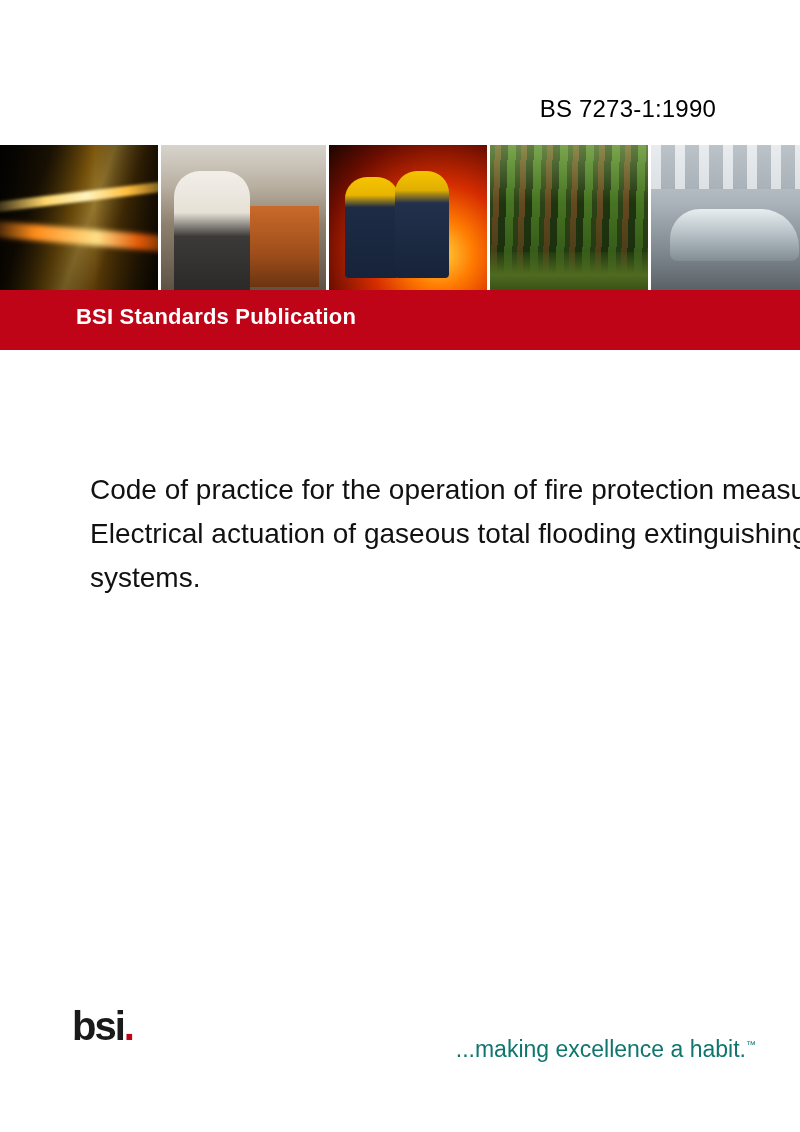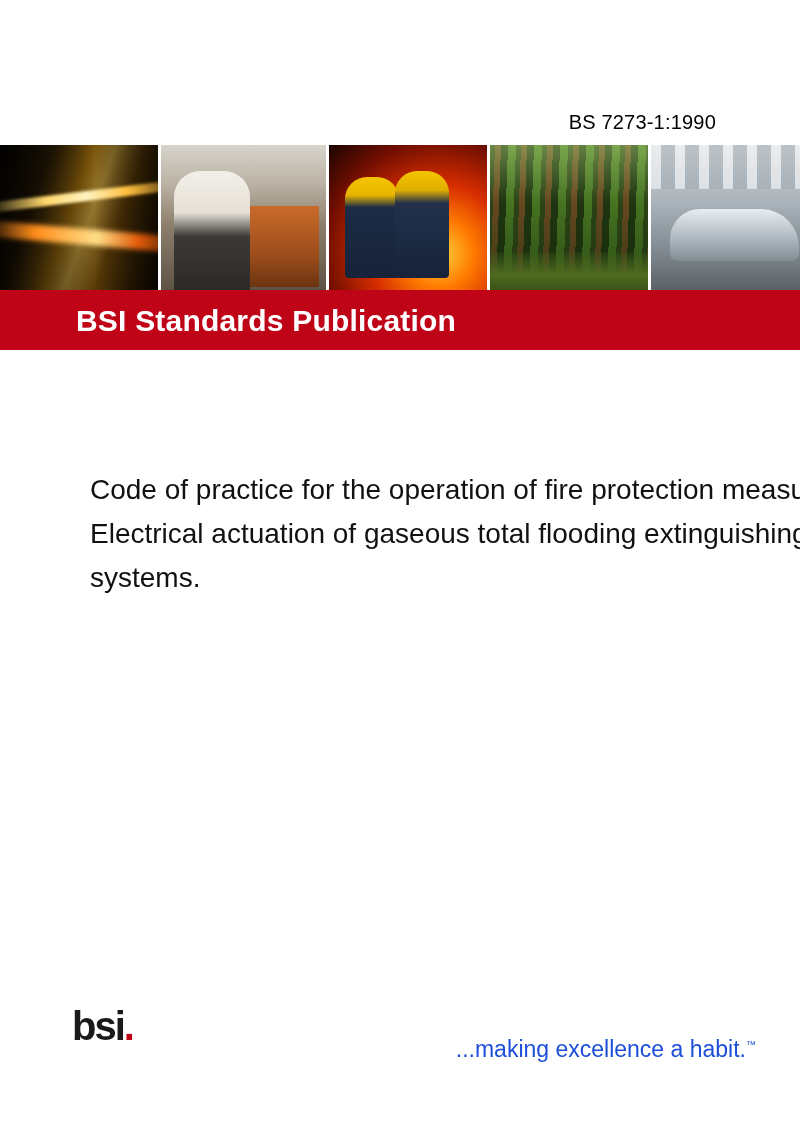--- a/index.html
+++ b/index.html
@@ -12,23 +12,23 @@
     height: 1132px;
     position: relative;
     font-family: "Liberation Sans", sans-serif;
     color: #000000;
     overflow: hidden;
   }
 
   
   .std-number {
     position: absolute;
-    top: 111px;
+    top: 95px;
     right: 84px;
-    font-size: 20px;
+    font-size: 24px;
     letter-spacing: 0.2px;
     color: #000000;
     white-space: nowrap;
   }
 
   
   .photo-strip {
     position: absolute;
     left: 0;
     top: 145px;
@@ -190,21 +190,21 @@
     left: 0;
     top: 290px;
     width: 800px;
     height: 60px;
     background: #c00418;
   }
   .banner-title {
     position: absolute;
     left: 76px;
     top: 304px;
-    font-size: 30px;
+    font-size: 22px;
     font-weight: bold;
     color: #ffffff;
     letter-spacing: 0.2px;
   }
 
   
   .doc-title {
     position: absolute;
     left: 90px;
     top: 468px;
@@ -226,21 +226,21 @@
     color: #1a1a1a;
     line-height: 1;
   }
   .bsi-logo .dot { color: #c00418; }
 
   .tagline {
     position: absolute;
     right: 44px;
     top: 1036px;
     font-size: 23px;
-    color: #1d4ed8;
+    color: #0f766e;
     white-space: nowrap;
   }
   .tagline .tm {
     font-size: 10px;
     vertical-align: super;
   }
 </style>
 </head>
 <body>
 

